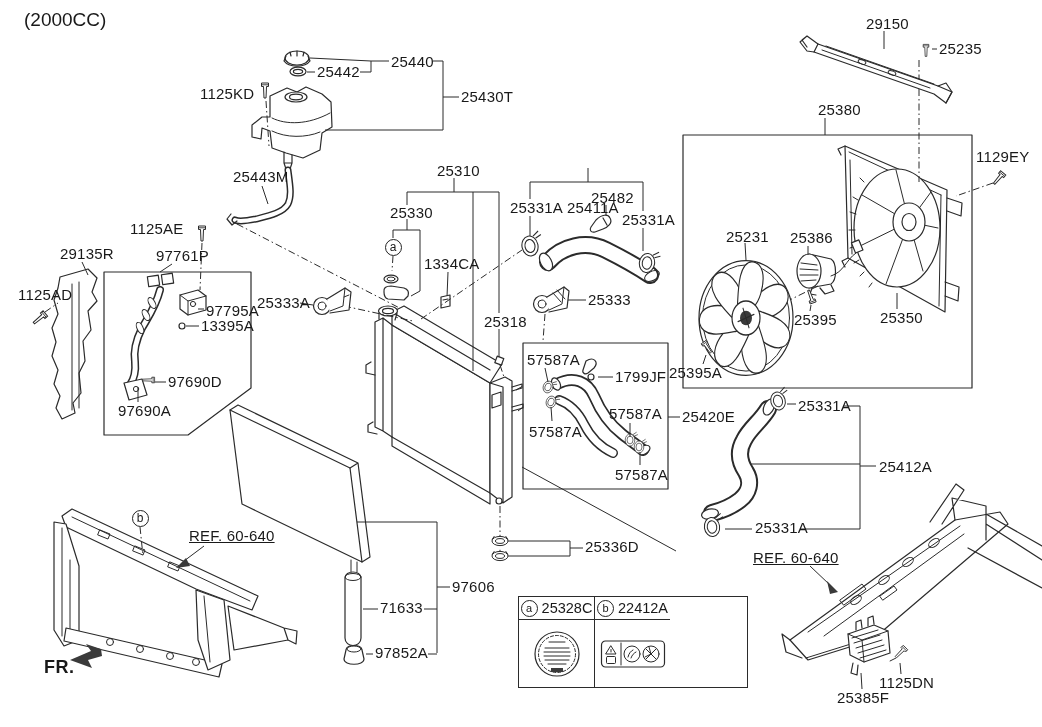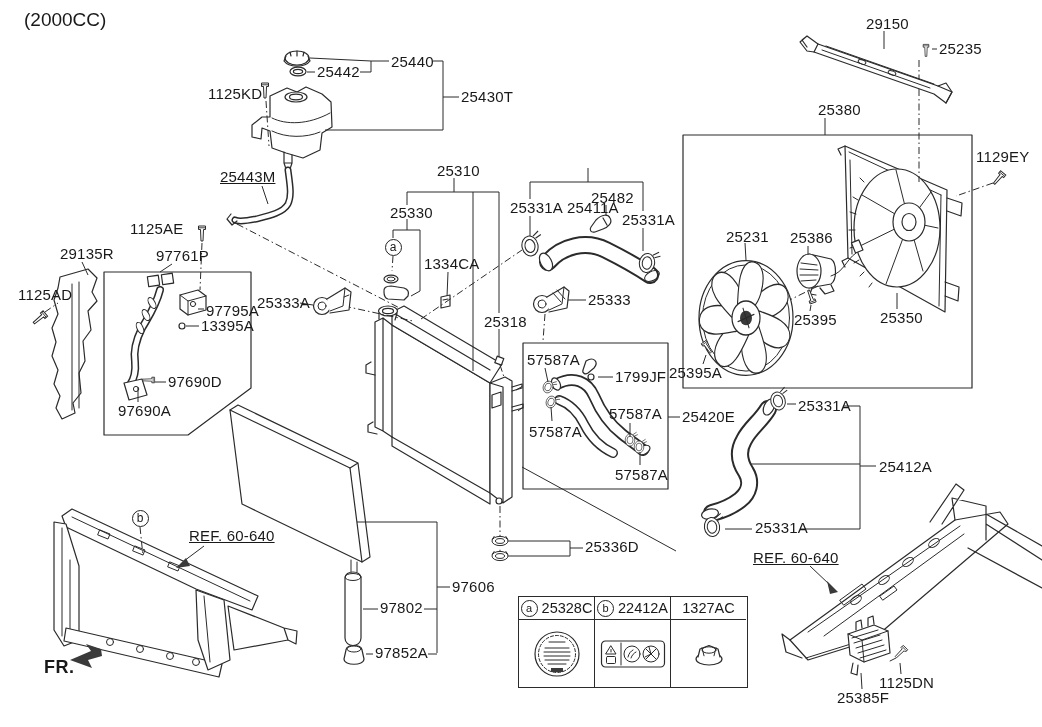--- a/index.html
+++ b/index.html
@@ -317,22 +317,22 @@
       <path class="dd" d="M896,658 L888,662"></path>
     </g>
   </svg>
 
   <div class="pg-title">(2000CC)</div>
 
   <div id="labels">
       <div class="plabel" style="left: 317px; top: 64px;">25442</div>
       <div class="plabel" style="left: 391px; top: 54px;">25440</div>
       <div class="plabel" style="left: 461px; top: 89px;">25430T</div>
-      <div class="plabel" style="left: 208px; top: 86px;">1125KD</div>
-      <div class="plabel" style="left: 220px; top: 169px; text-decoration: underline;">25443M</div>
+      <div class="plabel" style="left: 200px; top: 86px;">1125KD</div>
+      <div class="plabel" style="left: 233px; top: 169px;">25443M</div>
       <div class="plabel" style="left: 866px; top: 16px;">29150</div>
       <div class="plabel" style="left: 939px; top: 41px;">25235</div>
       <div class="plabel" style="left: 812px; top: 102px; margin-left: 6px;">25380</div>
       <div class="plabel" style="left: 976px; top: 149px;">1129EY</div>
       <div class="plabel" style="left: 130px; top: 221px;">1125AE</div>
       <div class="plabel" style="left: 60px; top: 246px;">29135R</div>
       <div class="plabel" style="left: 156px; top: 248px;">97761P</div>
       <div class="plabel" style="left: 18px; top: 287px;">1125AD</div>
       <div class="plabel" style="left: 206px; top: 303px;">97795A</div>
       <div class="plabel" style="left: 201px; top: 318px;">13395A</div>
@@ -357,21 +357,21 @@
       <div class="plabel" style="left: 615px; top: 369px;">1799JF</div>
       <div class="plabel" style="left: 529px; top: 424px;">57587A</div>
       <div class="plabel" style="left: 609px; top: 406px;">57587A</div>
       <div class="plabel" style="left: 615px; top: 467px;">57587A</div>
       <div class="plabel" style="left: 682px; top: 409px;">25420E</div>
       <div class="plabel" style="left: 798px; top: 398px;">25331A</div>
       <div class="plabel" style="left: 879px; top: 459px;">25412A</div>
       <div class="plabel" style="left: 755px; top: 520px;">25331A</div>
       <div class="plabel" style="left: 585px; top: 539px;">25336D</div>
       <div class="plabel" style="left: 452px; top: 579px;">97606</div>
-      <div class="plabel" style="left: 380px; top: 600px;">97802</div>
+      <div class="plabel" style="left: 380px; top: 600px;">71633</div>
       <div class="plabel" style="left: 375px; top: 645px;">97852A</div>
       <div class="plabel u" style="left: 189px; top: 528px;">REF. 60-640</div>
       <div class="plabel u" style="left: 753px; top: 550px;">REF. 60-640</div>
       <div class="plabel" style="left: 879px; top: 675px;">1125DN</div>
       <div class="plabel" style="left: 837px; top: 690px;">25385F</div>
       <div class="plabel b" style="left: 44px; top: 658px;">FR.</div>
       <div class="callout" style="left: 384.5px; top: 238.5px;">a</div>
       <div class="callout" style="left: 131.5px; top: 509.5px;">b</div>
     </div>
 
@@ -402,28 +402,15 @@
           <line x1="21" y1="5" x2="21" y2="27" class="thin ln"></line>
           <path class="thin ln" d="M11,8 l5,8 h-10 Z M11,11.5 l0,2.5"></path>
           <rect x="6.5" y="18.5" width="9" height="7" rx="1" class="thin ln"></rect>
           <circle cx="32" cy="16" r="8" class="thin ln"></circle>
           <path class="thin ln" d="M28,19 c1,-4 3,-6 5,-7 m-2,8 c1,-3 3,-5 5,-6"></path>
           <circle cx="51" cy="16" r="8" class="thin ln"></circle>
           <path class="thin ln" d="M51,16 l5,-5 M51,16 l5,5 M51,16 l-6,3 M51,16 l-2,-7 M46,11 l10,10 M56,11 l-10,10"></path>
         </svg>
       </div>
     </div>
-    <div class="lg-col" style="width:76px">
-      <div class="lg-head">
-        <span>1327AC</span>
-      </div>
-      <div class="lg-body">
-        <svg width="40" height="28">
-          <ellipse cx="20" cy="19" rx="13" ry="6" class="ln wfill"></ellipse>
-          <path class="ln wfill" d="M9,17 L11,9 L20,5.5 L29,9 L31,17"></path>
-          <path class="thin ln" d="M13,7.8 l2,8 M27,7.8 l-2,8"></path>
-          <ellipse cx="20" cy="10" rx="7" ry="3.2" class="thin ln"></ellipse>
-        </svg>
-      </div>
-    </div>
   </div>
 
 </div>
 
 </body></html>

